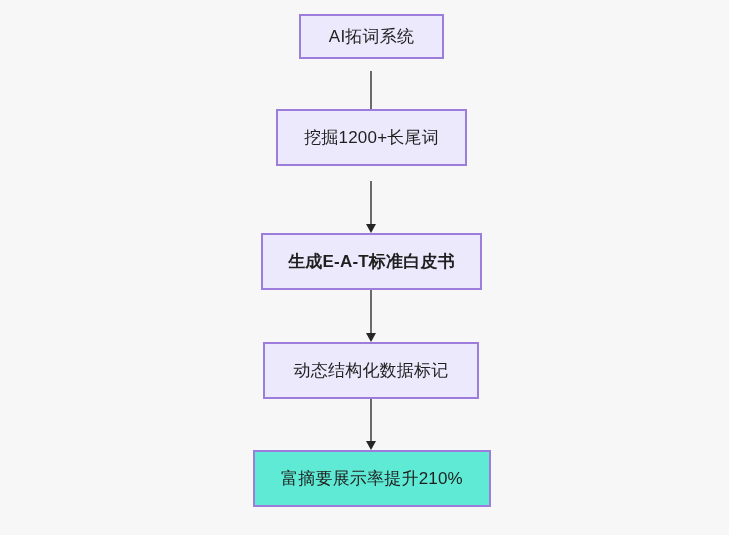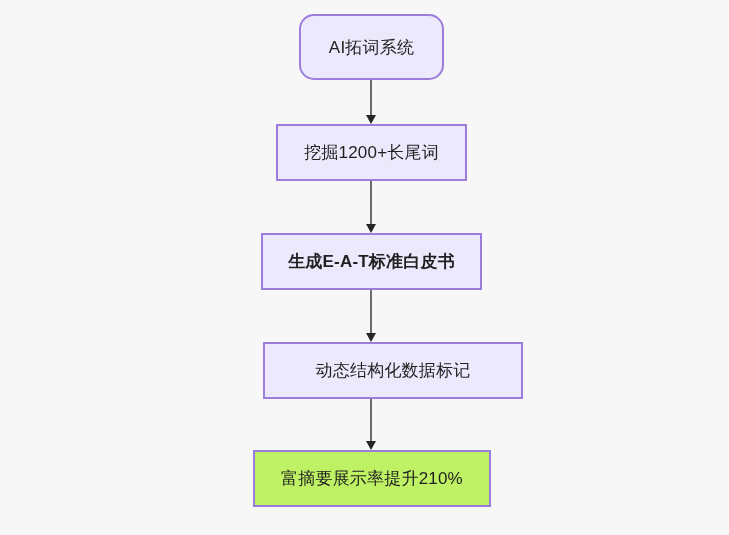--- a/index.html
+++ b/index.html
@@ -74,29 +74,29 @@
   </div>
   <div class="edge" style="left: 371px; top: 290px; height: 52px;">
     <div class="edge-line" style="height: 43px; background: rgb(107, 107, 107);"></div>
     <div class="edge-head" style="top: 43px; border-top-color: rgb(38, 38, 38);"></div>
   </div>
   <div class="edge" style="left: 371px; top: 399px; height: 51px;">
     <div class="edge-line" style="height: 42px; background: rgb(107, 107, 107);"></div>
     <div class="edge-head" style="top: 42px; border-top-color: rgb(38, 38, 38);"></div>
   </div>
 
-  <div class="node" style="left: 299px; top: 14px; width: 145px; height: 66px; background: rgb(236, 233, 252); border-color: rgb(157, 125, 219); color: rgb(31, 31, 31); border-radius: 15px;">
+  <div class="node" style="left: 299px; top: 14px; width: 145px; height: 45px; background: rgb(236, 233, 252); border-color: rgb(157, 125, 219); color: rgb(31, 31, 31);">
     <span class="node-label">AI拓词系统</span>
   </div>
-  <div class="node" style="left: 276px; top: 124px; width: 191px; height: 57px; background: rgb(236, 233, 252); border-color: rgb(157, 125, 219); color: rgb(31, 31, 31);">
+  <div class="node" style="left: 276px; top: 109px; width: 191px; height: 57px; background: rgb(236, 233, 252); border-color: rgb(157, 125, 219); color: rgb(31, 31, 31);">
     <span class="node-label">挖掘1200+长尾词</span>
   </div>
   <div class="node" style="left: 261px; top: 233px; width: 221px; height: 57px; background: rgb(236, 233, 252); border-color: rgb(157, 125, 219); color: rgb(31, 31, 31); font-weight: bold;">
     <span class="node-label">生成E-A-T标准白皮书</span>
   </div>
-  <div class="node" style="left: 263px; top: 342px; width: 260px; height: 57px; background: rgb(236, 233, 252); border-color: rgb(157, 125, 219); color: rgb(31, 31, 31);">
+  <div class="node" style="left: 263px; top: 342px; width: 216px; height: 57px; background: rgb(236, 233, 252); border-color: rgb(157, 125, 219); color: rgb(31, 31, 31);">
     <span class="node-label">动态结构化数据标记</span>
   </div>
-  <div class="node" style="left: 253px; top: 450px; width: 238px; height: 57px; background: #bef264; border-color: rgb(157, 125, 219); color: rgb(31, 31, 31);">
+  <div class="node" style="left: 253px; top: 450px; width: 238px; height: 57px; background: #5eead4; border-color: rgb(157, 125, 219); color: rgb(31, 31, 31);">
     <span class="node-label">富摘要展示率提升210%</span>
   </div>
 
 </div>
 
 </body></html>

